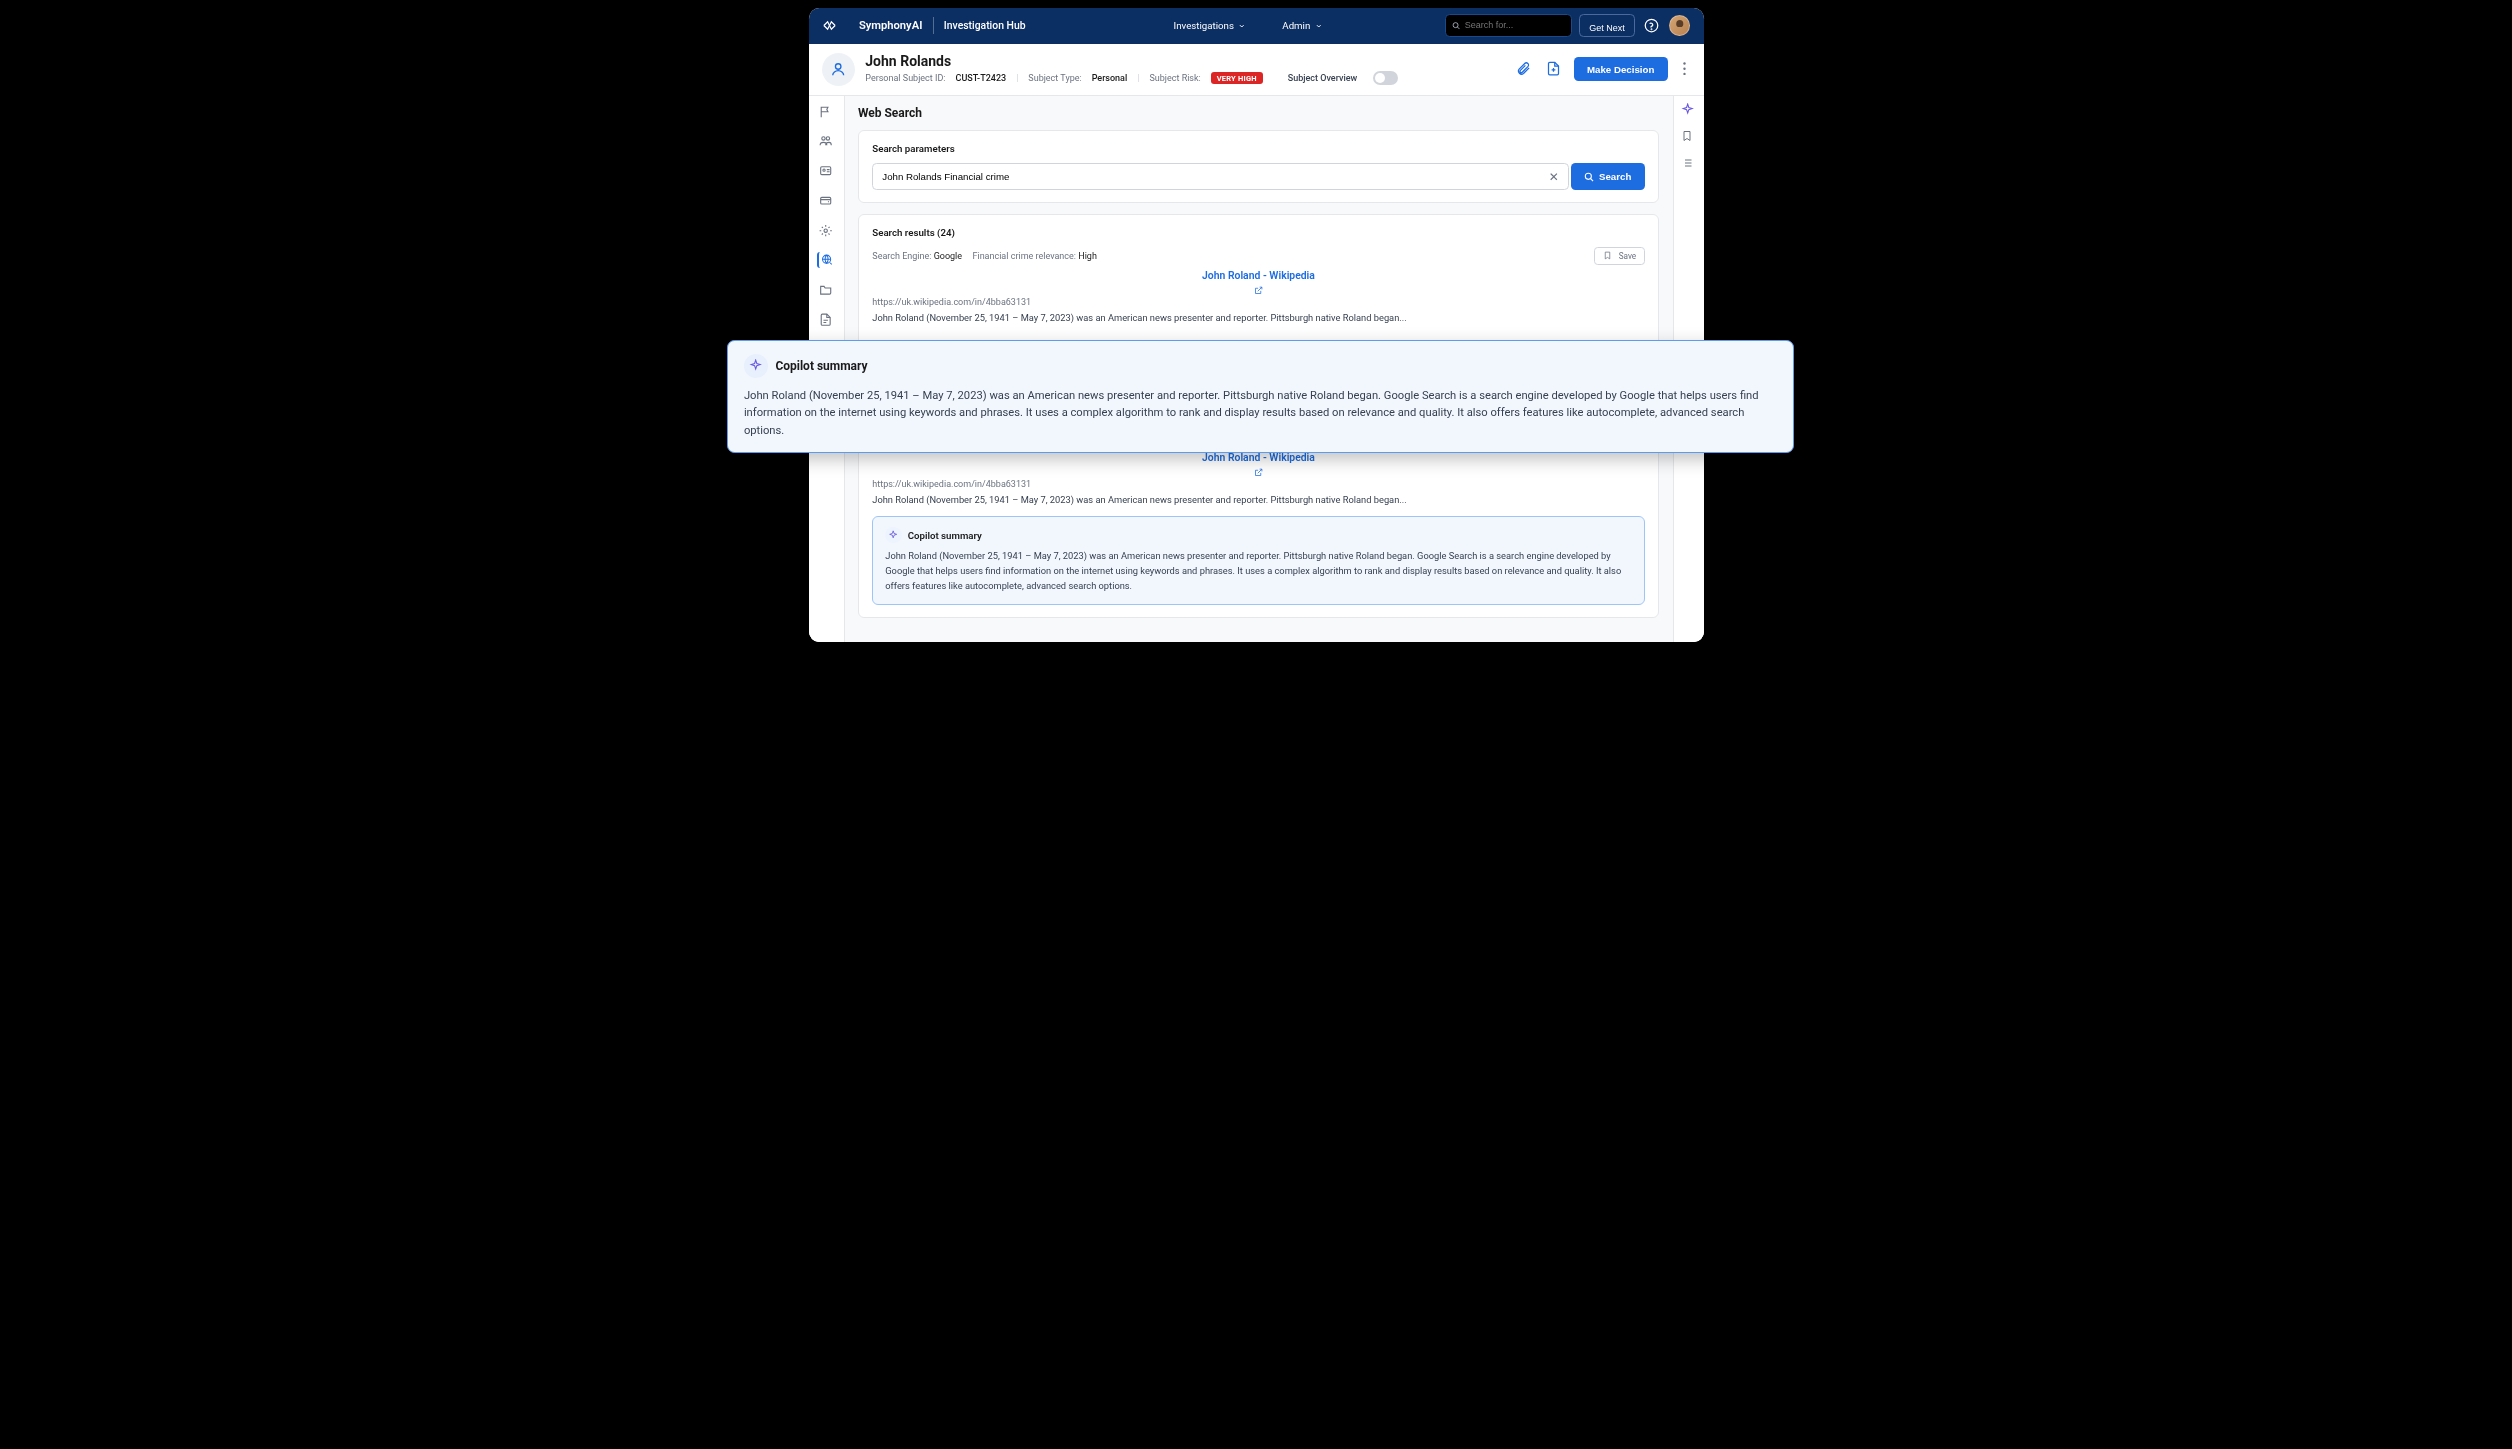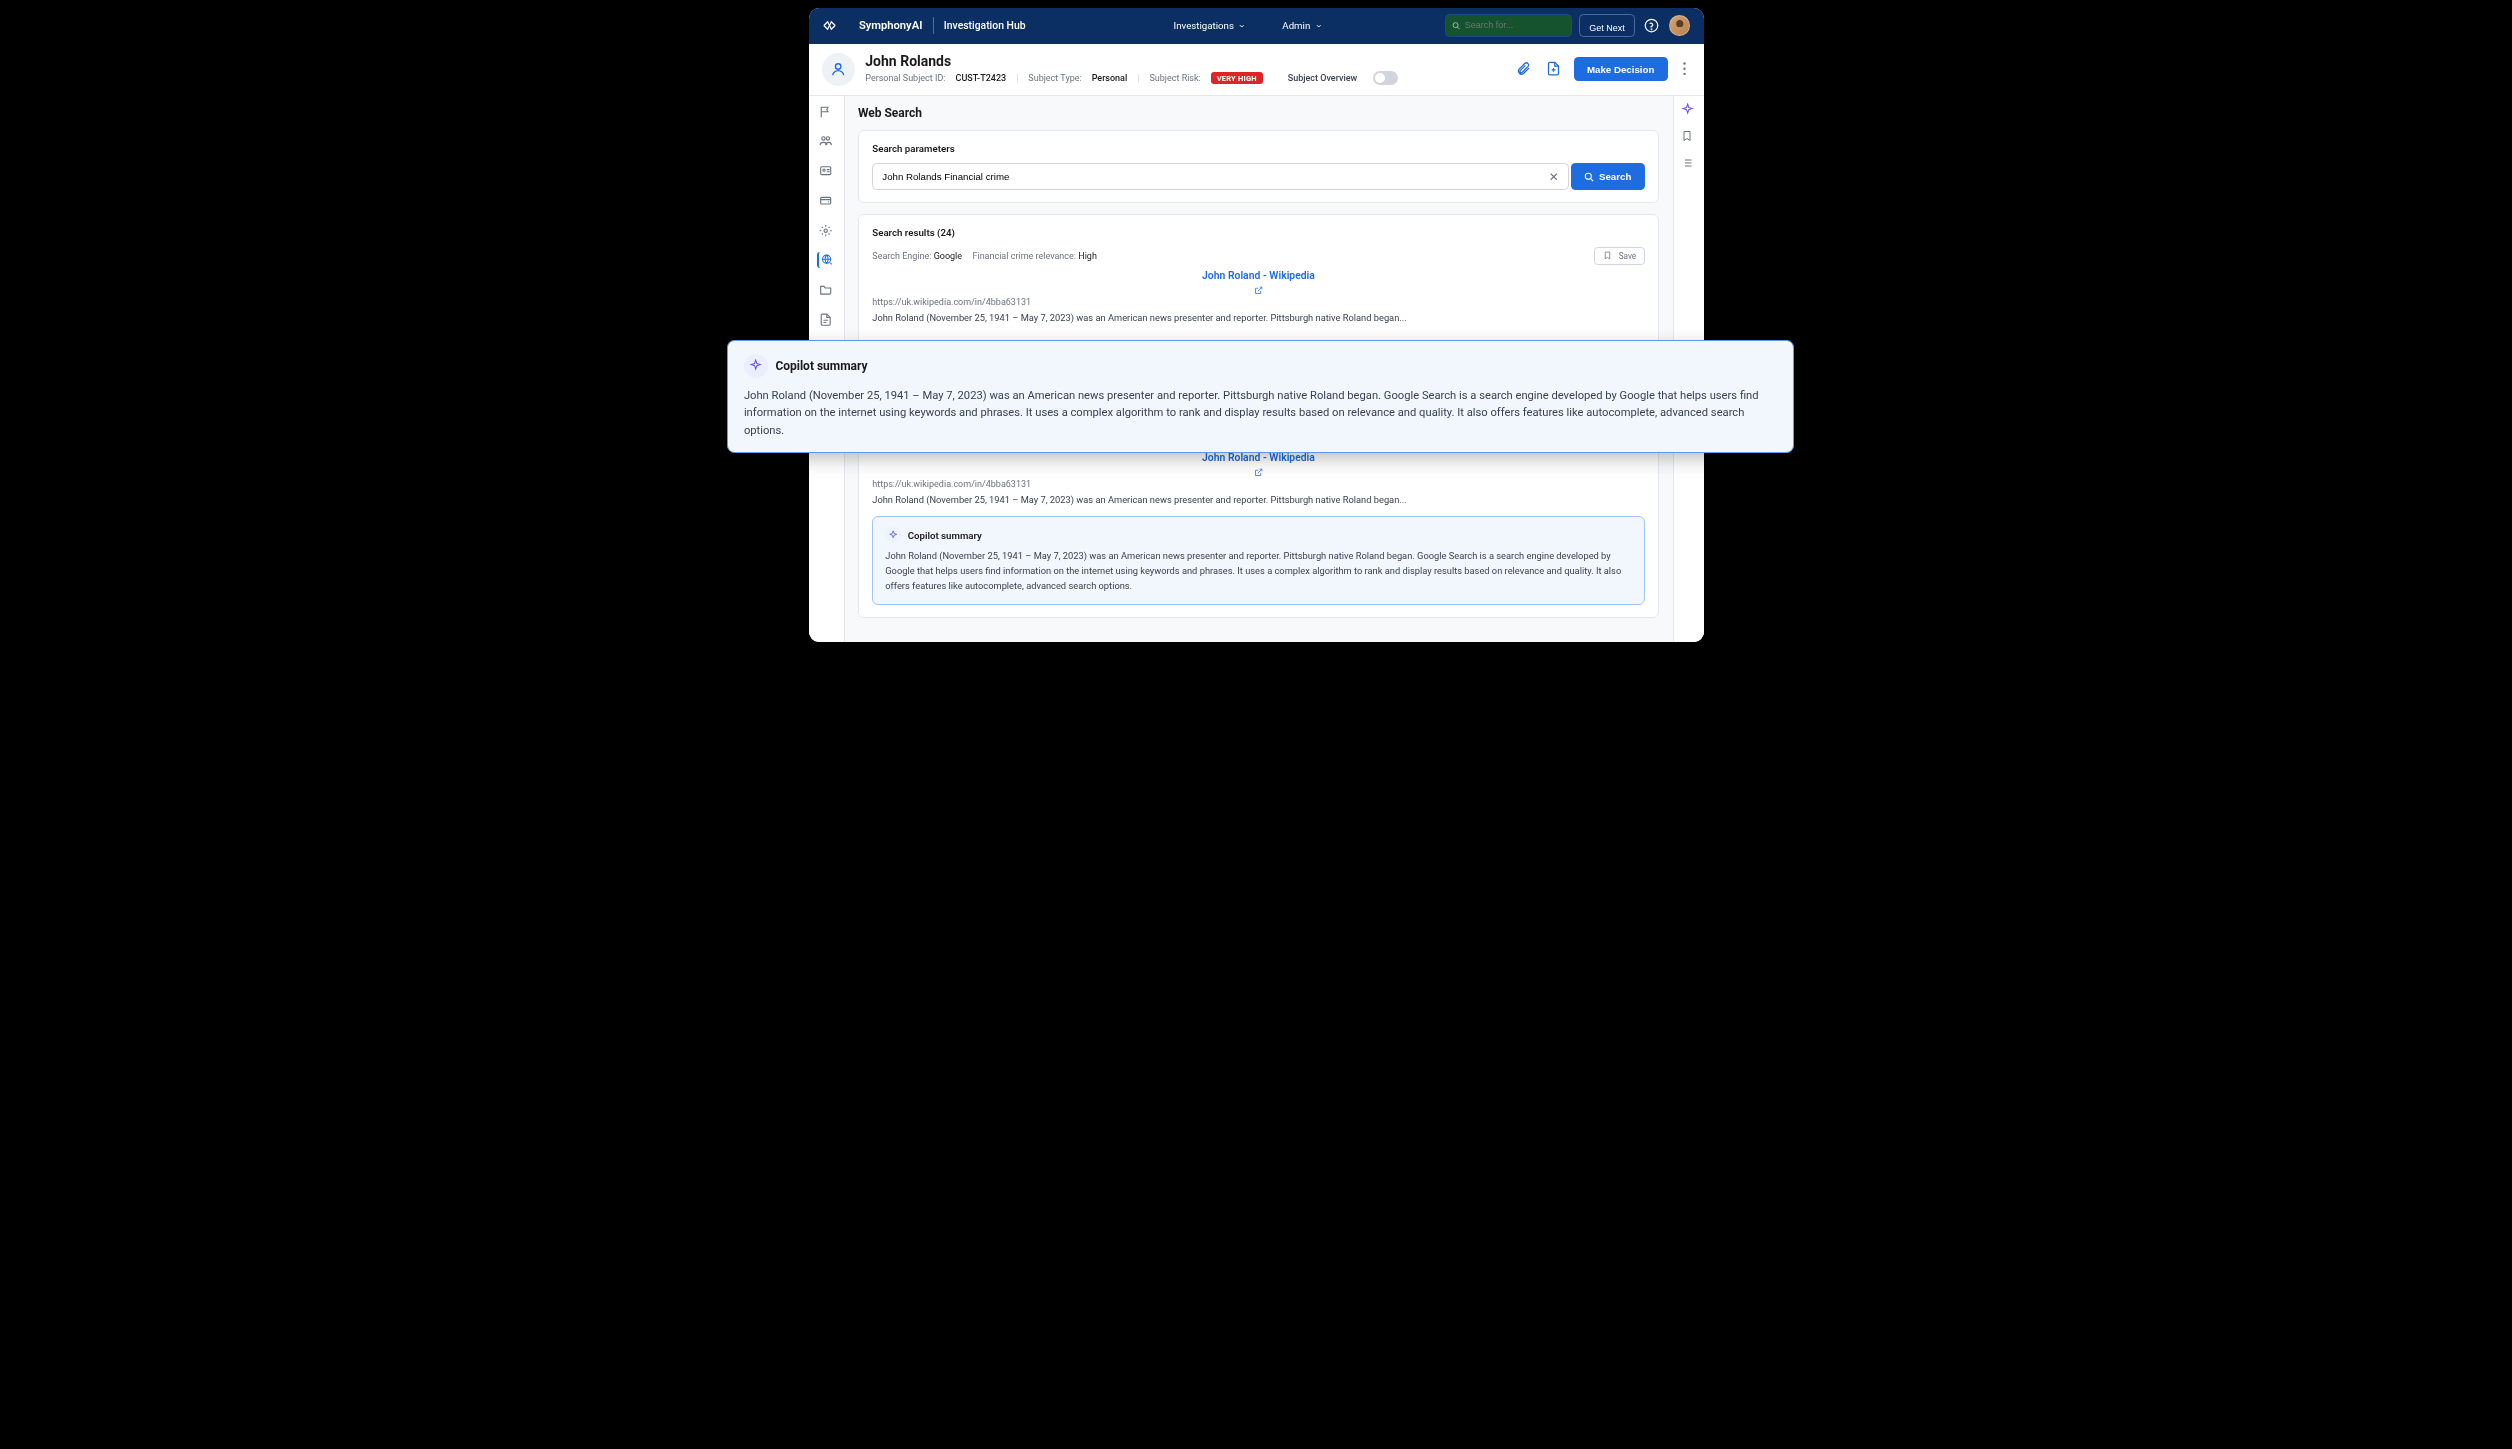--- a/index.html
+++ b/index.html
@@ -7,21 +7,21 @@
 .window { width: 895px; background: #fff; border-radius: 10.4px; overflow: hidden; position: relative; box-shadow: 0 3px 15px rgba(0,0,0,0.3); }
 .topbar { background: #0b2e63; height: 36px; display:flex; align-items:center; padding:0 13.4px; color:#fff; font-size:9.7px; }
 .logo { display:flex; align-items:center; gap:22px; font-weight:600; font-size:11.2px; }
 .logo-icon { width:15px; height:15px; }
 .vdiv { width:0.7px; height:16.4px; background:rgba(255,255,255,0.3); margin:0 10.4px; }
 .hub-label { font-weight:500; font-size:10.4px; }
 .nav-menu { display:flex; gap:22.4px; margin-left:134px; }
 .nav-item { display:flex; align-items:center; gap:4.5px; cursor:pointer;padding-left:14px; }
 .chev { width:7.5px; height:7.5px; }
 .spacer { flex:1; }
-.search-box { background:#14532d; border:0.7px solid #1a4a8c; border-radius:4.5px; height:22.4px; width:127px; display:flex; align-items:center; padding:0 6px; gap:4.5px; color:#cfd8e8; }
+.search-box { background:#000000; border:0.7px solid #1a4a8c; border-radius:4.5px; height:22.4px; width:127px; display:flex; align-items:center; padding:0 6px; gap:4.5px; color:#cfd8e8; }
 .search-box input { background:transparent; border:none; outline:none; color:#cfd8e8; font-size:9px; width:100%; }
 .btn-getnext { border:0.7px solid #4a6a9e; background:transparent; color:#fff; border-radius:4.5px; height:22.4px; padding:8px 9px; margin-left:7.5px; font-size:9px; cursor:pointer; font-weight:500; }
 .help-icon { margin-left:9px; width:15px; height:15px; cursor:pointer; }
 .avatar { width:21px; height:21px; border-radius:50%; background:linear-gradient(135deg,#d4a574,#b8804f); margin-left:10.4px; cursor:pointer; border:0.7px solid rgba(255,255,255,0.3); position:relative; overflow:hidden; }
 .avatar::after{content:"";position:absolute;top:3.7px;left:50%;transform:translateX(-50%);width:7.5px;height:7.5px;background:#5a3d28;border-radius:50% 50% 40% 40%;}
 .subject-bar { display:flex; align-items:center; padding:9px 13.4px; border-bottom:0.7px solid #e5e7eb; }
 .subj-avatar { width:33px; height:33px; border-radius:50%; background:#eef2f6; display:flex; align-items:center; justify-content:center; margin-right:10.4px; }
 .subj-name { font-size:14px; font-weight:700; color:#1a1a1a; }
 .subj-meta { display:flex; align-items:center; gap:10px; margin-top:2.2px; font-size:9px; color:#6b7280; }
 .subj-meta .val { color:#1a1a1a; font-weight:500; }

